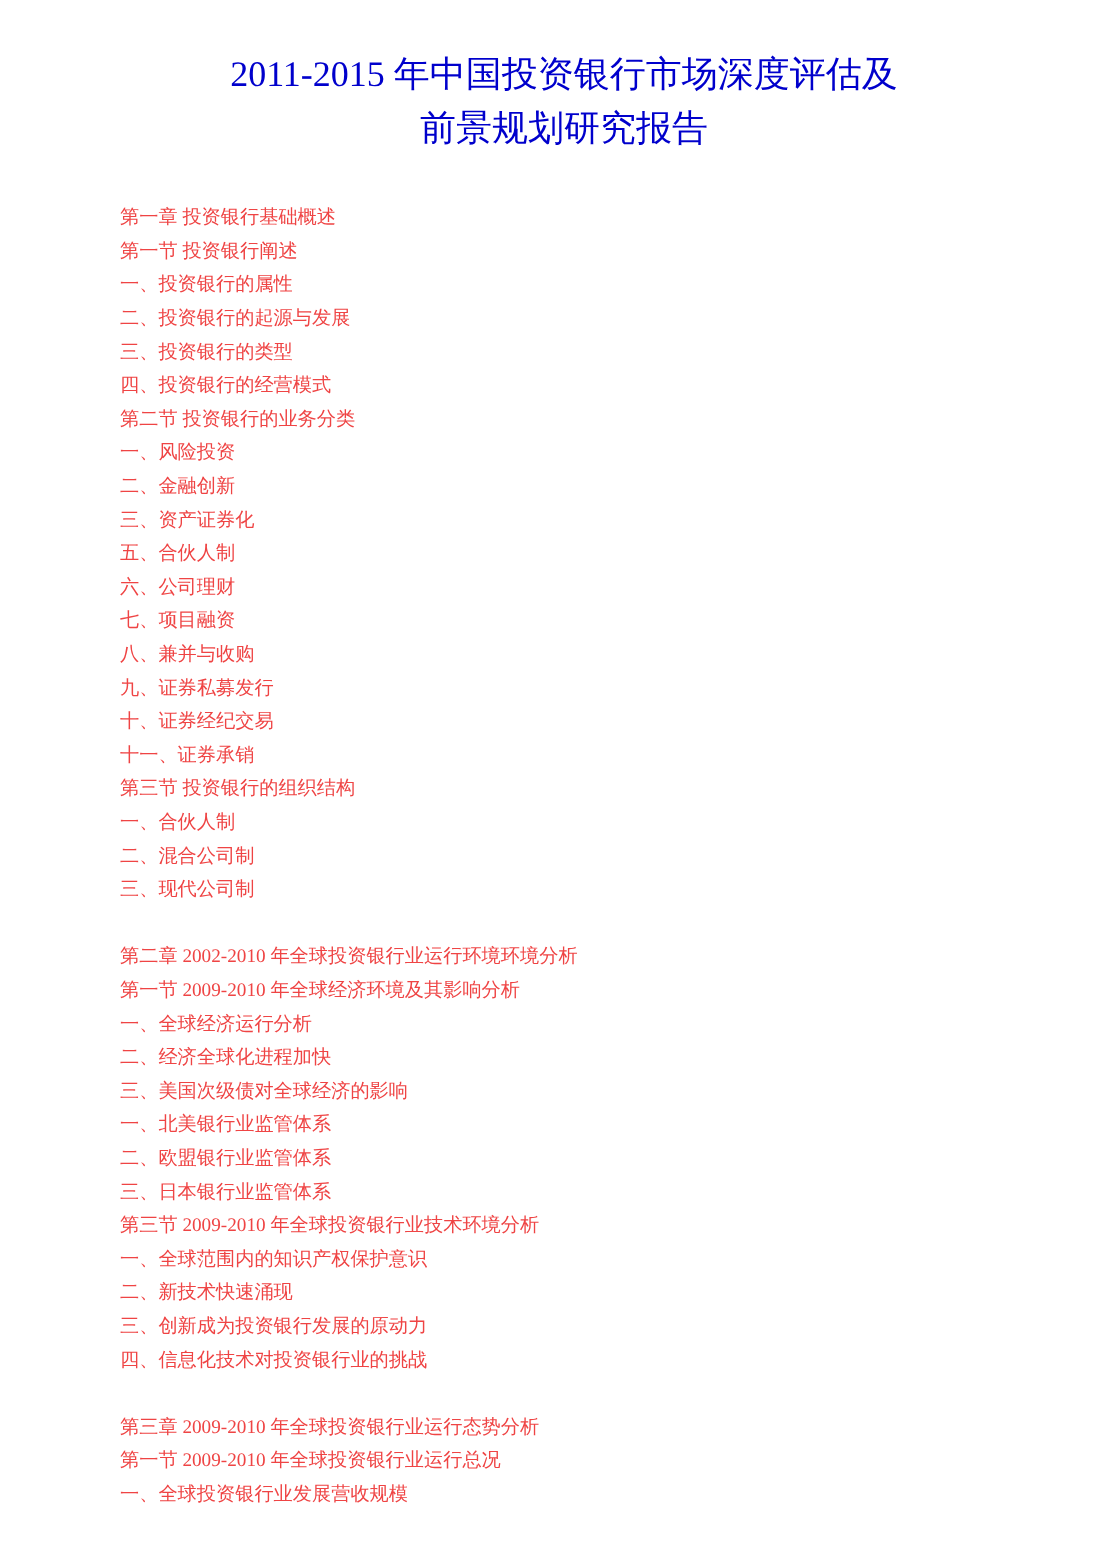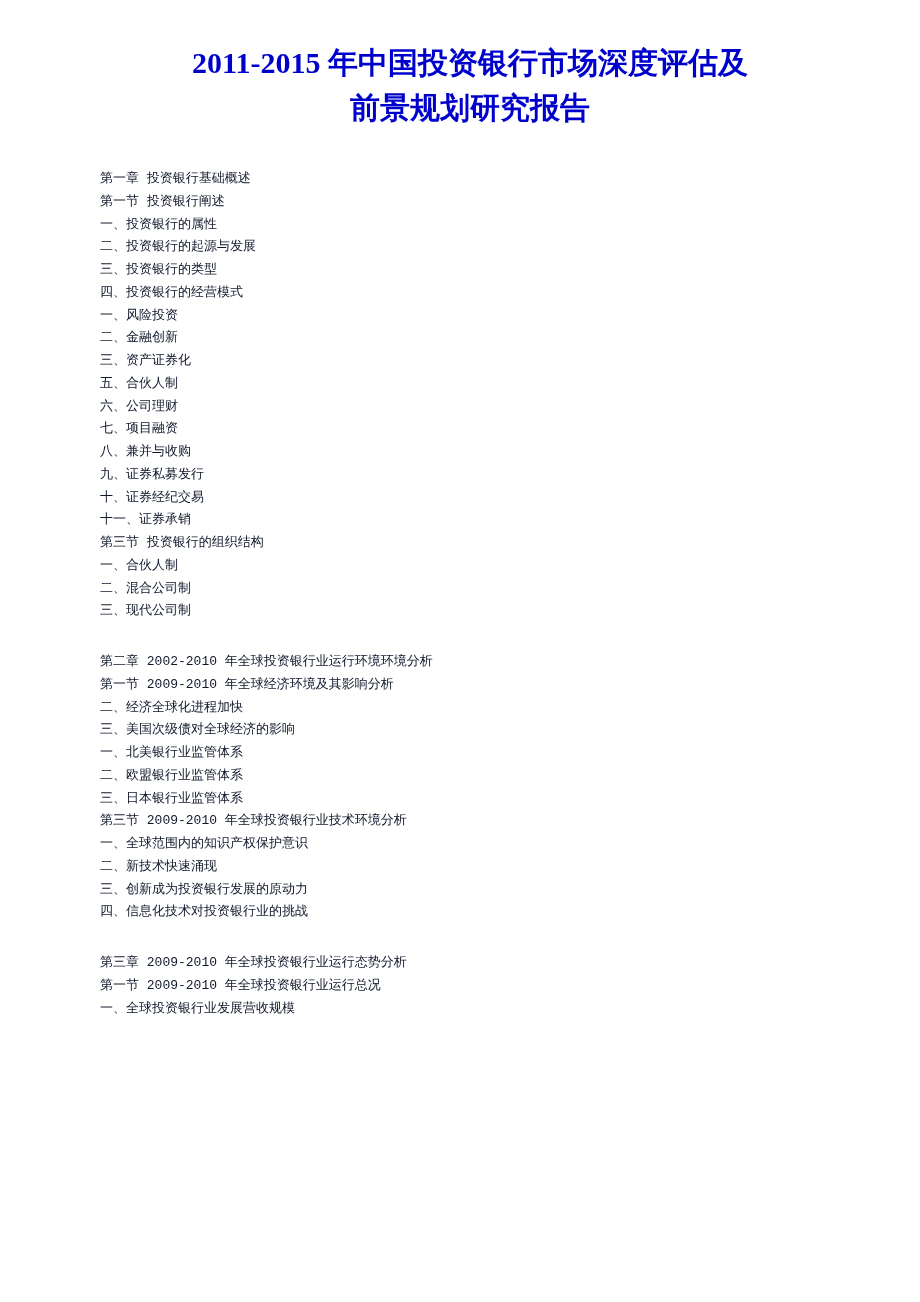--- a/index.html
+++ b/index.html
@@ -9,67 +9,68 @@
       padding: 40px 80px 40px 100px;
       width: 920px;
       box-sizing: border-box;
       color: #000000;
       font-size: 16px;
       line-height: 1.75;
     }
     .title {
       color: #0000cc;
       font-size: 30px;
-      font-weight: bold;
+      font-weight: normal;
       text-align: center;
       line-height: 1.5;
       margin-bottom: 38px;
       font-family: "SimSun", "宋体", serif;
     }
     .toc-line {
-      color: #0f172a;
-      font-size: 13px;
-      font-family: Liberation Mono, monospace;
+      color: #ef4444;
+      font-size: 16px;
     }
     .spacer {
       height: 1.75em;
     }
   </style>
 </head>
 <body>
 
 <div class="title">
   <span>2011-2015 年中国投资银行市场深度评估及</span><br>
   <span>前景规划研究报告</span>
 </div>
 
 <div id="toc-container">
     <div class="toc-line">第一章  投资银行基础概述</div>
     <div class="toc-line">第一节  投资银行阐述</div>
     <div class="toc-line">一、投资银行的属性</div>
     <div class="toc-line">二、投资银行的起源与发展</div>
     <div class="toc-line">三、投资银行的类型</div>
     <div class="toc-line">四、投资银行的经营模式</div>
+    <div class="toc-line">第二节  投资银行的业务分类</div>
     <div class="toc-line">一、风险投资</div>
     <div class="toc-line">二、金融创新</div>
     <div class="toc-line">三、资产证券化</div>
     <div class="toc-line">五、合伙人制</div>
     <div class="toc-line">六、公司理财</div>
     <div class="toc-line">七、项目融资</div>
     <div class="toc-line">八、兼并与收购</div>
     <div class="toc-line">九、证券私募发行</div>
     <div class="toc-line">十、证券经纪交易</div>
     <div class="toc-line">十一、证券承销</div>
     <div class="toc-line">第三节  投资银行的组织结构</div>
     <div class="toc-line">一、合伙人制</div>
     <div class="toc-line">二、混合公司制</div>
     <div class="toc-line">三、现代公司制</div>
     <div class="spacer"></div>
     <div class="toc-line">第二章    2002-2010 年全球投资银行业运行环境环境分析</div>
     <div class="toc-line">第一节  2009-2010 年全球经济环境及其影响分析</div>
+    <div class="toc-line">一、全球经济运行分析</div>
     <div class="toc-line">二、经济全球化进程加快</div>
     <div class="toc-line">三、美国次级债对全球经济的影响</div>
     <div class="toc-line">一、北美银行业监管体系</div>
     <div class="toc-line">二、欧盟银行业监管体系</div>
     <div class="toc-line">三、日本银行业监管体系</div>
     <div class="toc-line">第三节    2009-2010 年全球投资银行业技术环境分析</div>
     <div class="toc-line">一、全球范围内的知识产权保护意识</div>
     <div class="toc-line">二、新技术快速涌现</div>
     <div class="toc-line">三、创新成为投资银行发展的原动力</div>
     <div class="toc-line">四、信息化技术对投资银行业的挑战</div>

